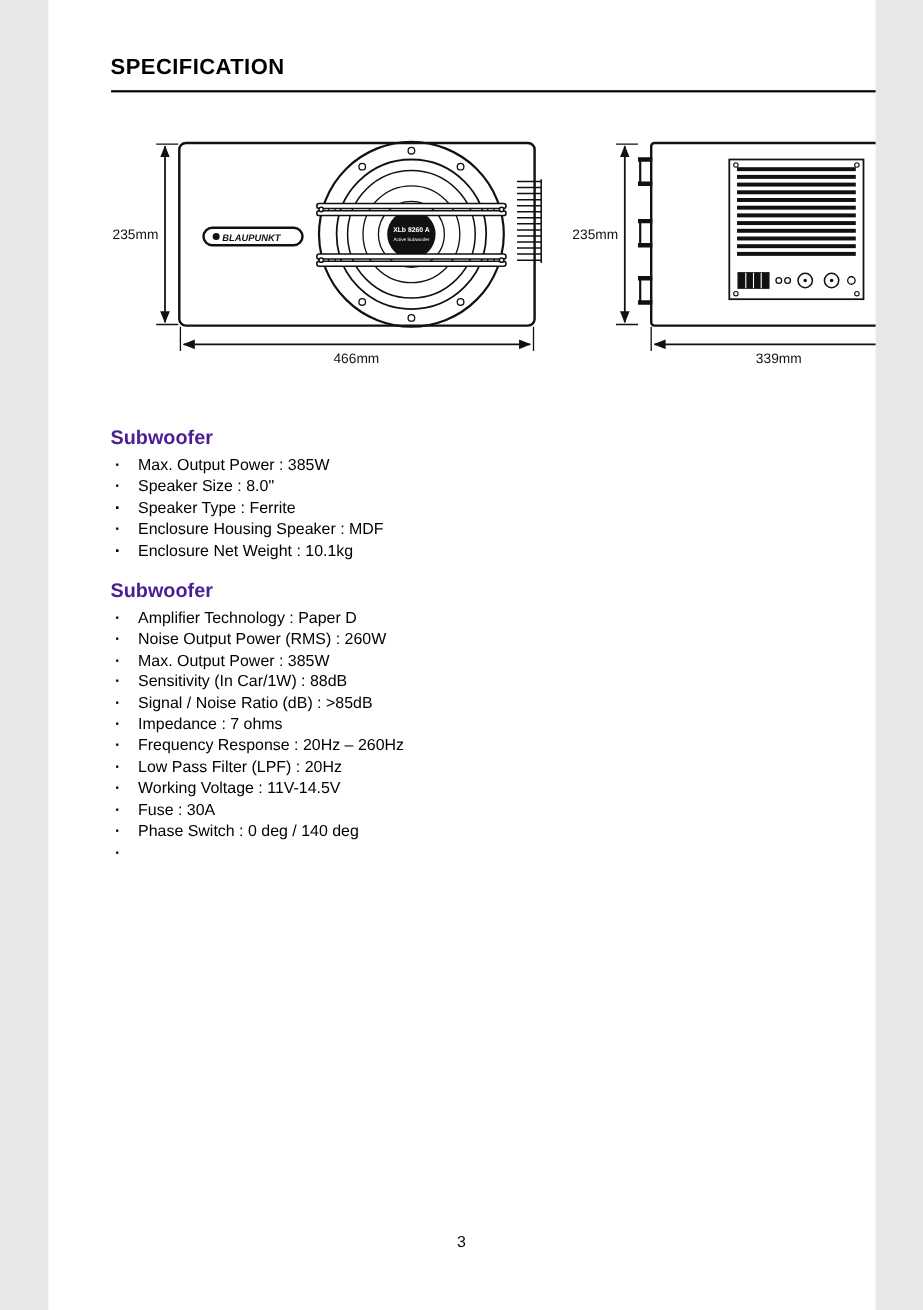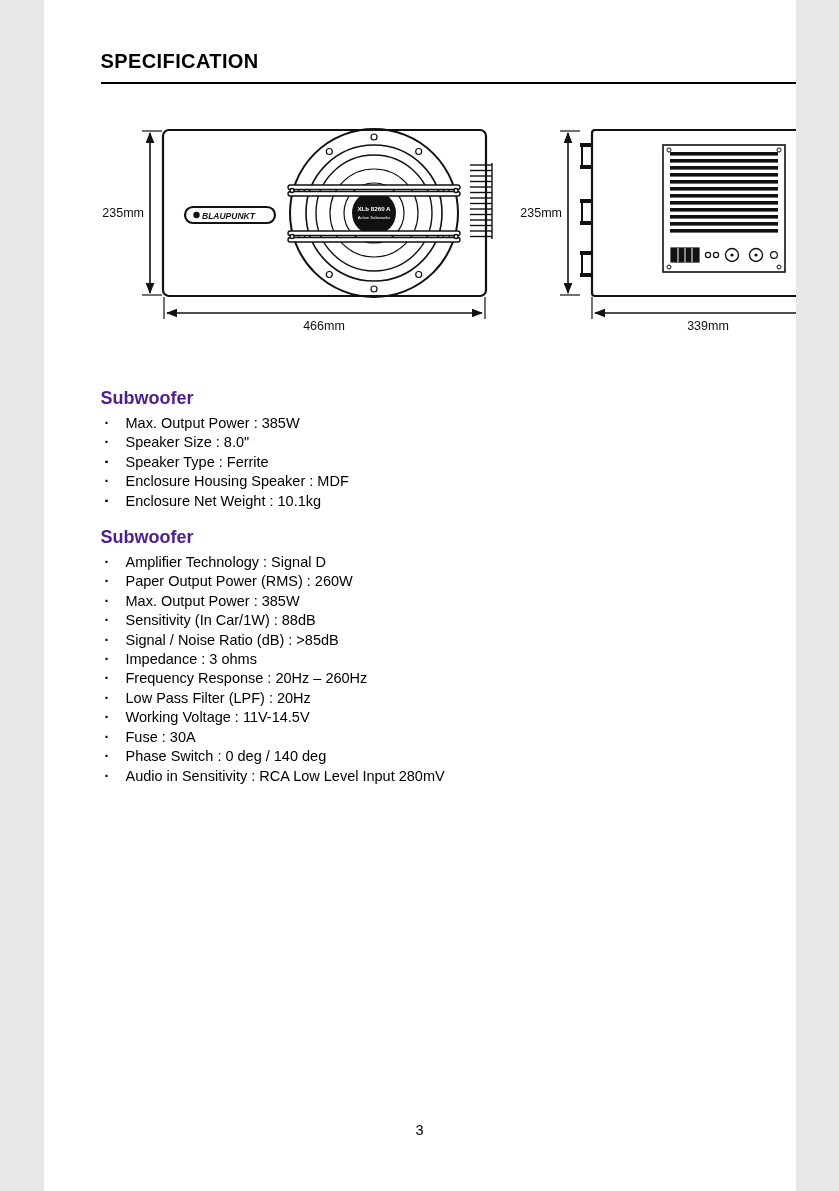--- a/index.html
+++ b/index.html
@@ -230,32 +230,32 @@
         <li><span class="bullet">·</span><span>Speaker Type : Ferrite</span></li>
         <li><span class="bullet">·</span><span>Enclosure Housing Speaker : MDF</span></li>
         <li><span class="bullet">·</span></li>
         <li><span class="bullet">·</span><span>Enclosure Net Weight : 10.1kg</span></li>
       </ul>
     </div>
 
     <div class="spec-section">
       <h3>Subwoofer</h3>
       <ul>
-        <li><span class="bullet">·</span><span>Amplifier Technology : Signal D</span></li>
-        <li><span class="bullet">·</span><span>Paper Output Power (RMS) : 260W</span></li>
+        <li><span class="bullet">·</span><span>Amplifier Technology : Paper D</span></li>
+        <li><span class="bullet">·</span><span>Noise Output Power (RMS) : 260W</span></li>
         <li><span class="bullet">·</span><span>Max. Output Power : 385W</span></li>
         <li><span class="bullet">·</span><span>Sensitivity (In Car/1W) : 88dB</span></li>
         <li><span class="bullet">·</span><span>Signal / Noise Ratio (dB) : &gt;85dB</span></li>
-        <li><span class="bullet">·</span><span>Impedance : 3 ohms</span></li>
+        <li><span class="bullet">·</span><span>Impedance : 7 ohms</span></li>
         <li><span class="bullet">·</span><span>Frequency Response : 20Hz – 260Hz</span></li>
         <li><span class="bullet">·</span><span>Low Pass Filter (LPF) : 20Hz</span></li>
         <li><span class="bullet">·</span><span>Working Voltage : 11V-14.5V</span></li>
         <li><span class="bullet">·</span><span>Fuse : 30A</span></li>
         <li><span class="bullet">·</span><span>Phase Switch : 0 deg / 140 deg</span></li>
-        <li><span class="bullet">·</span><span>Audio in Sensitivity : RCA Low Level Input 280mV</span></li>
+        <li><span class="bullet">·</span></li>
       </ul>
     </div>
 
   </div>
 
   <div class="footer">3</div>
 
 </div>
 
 </body></html>

